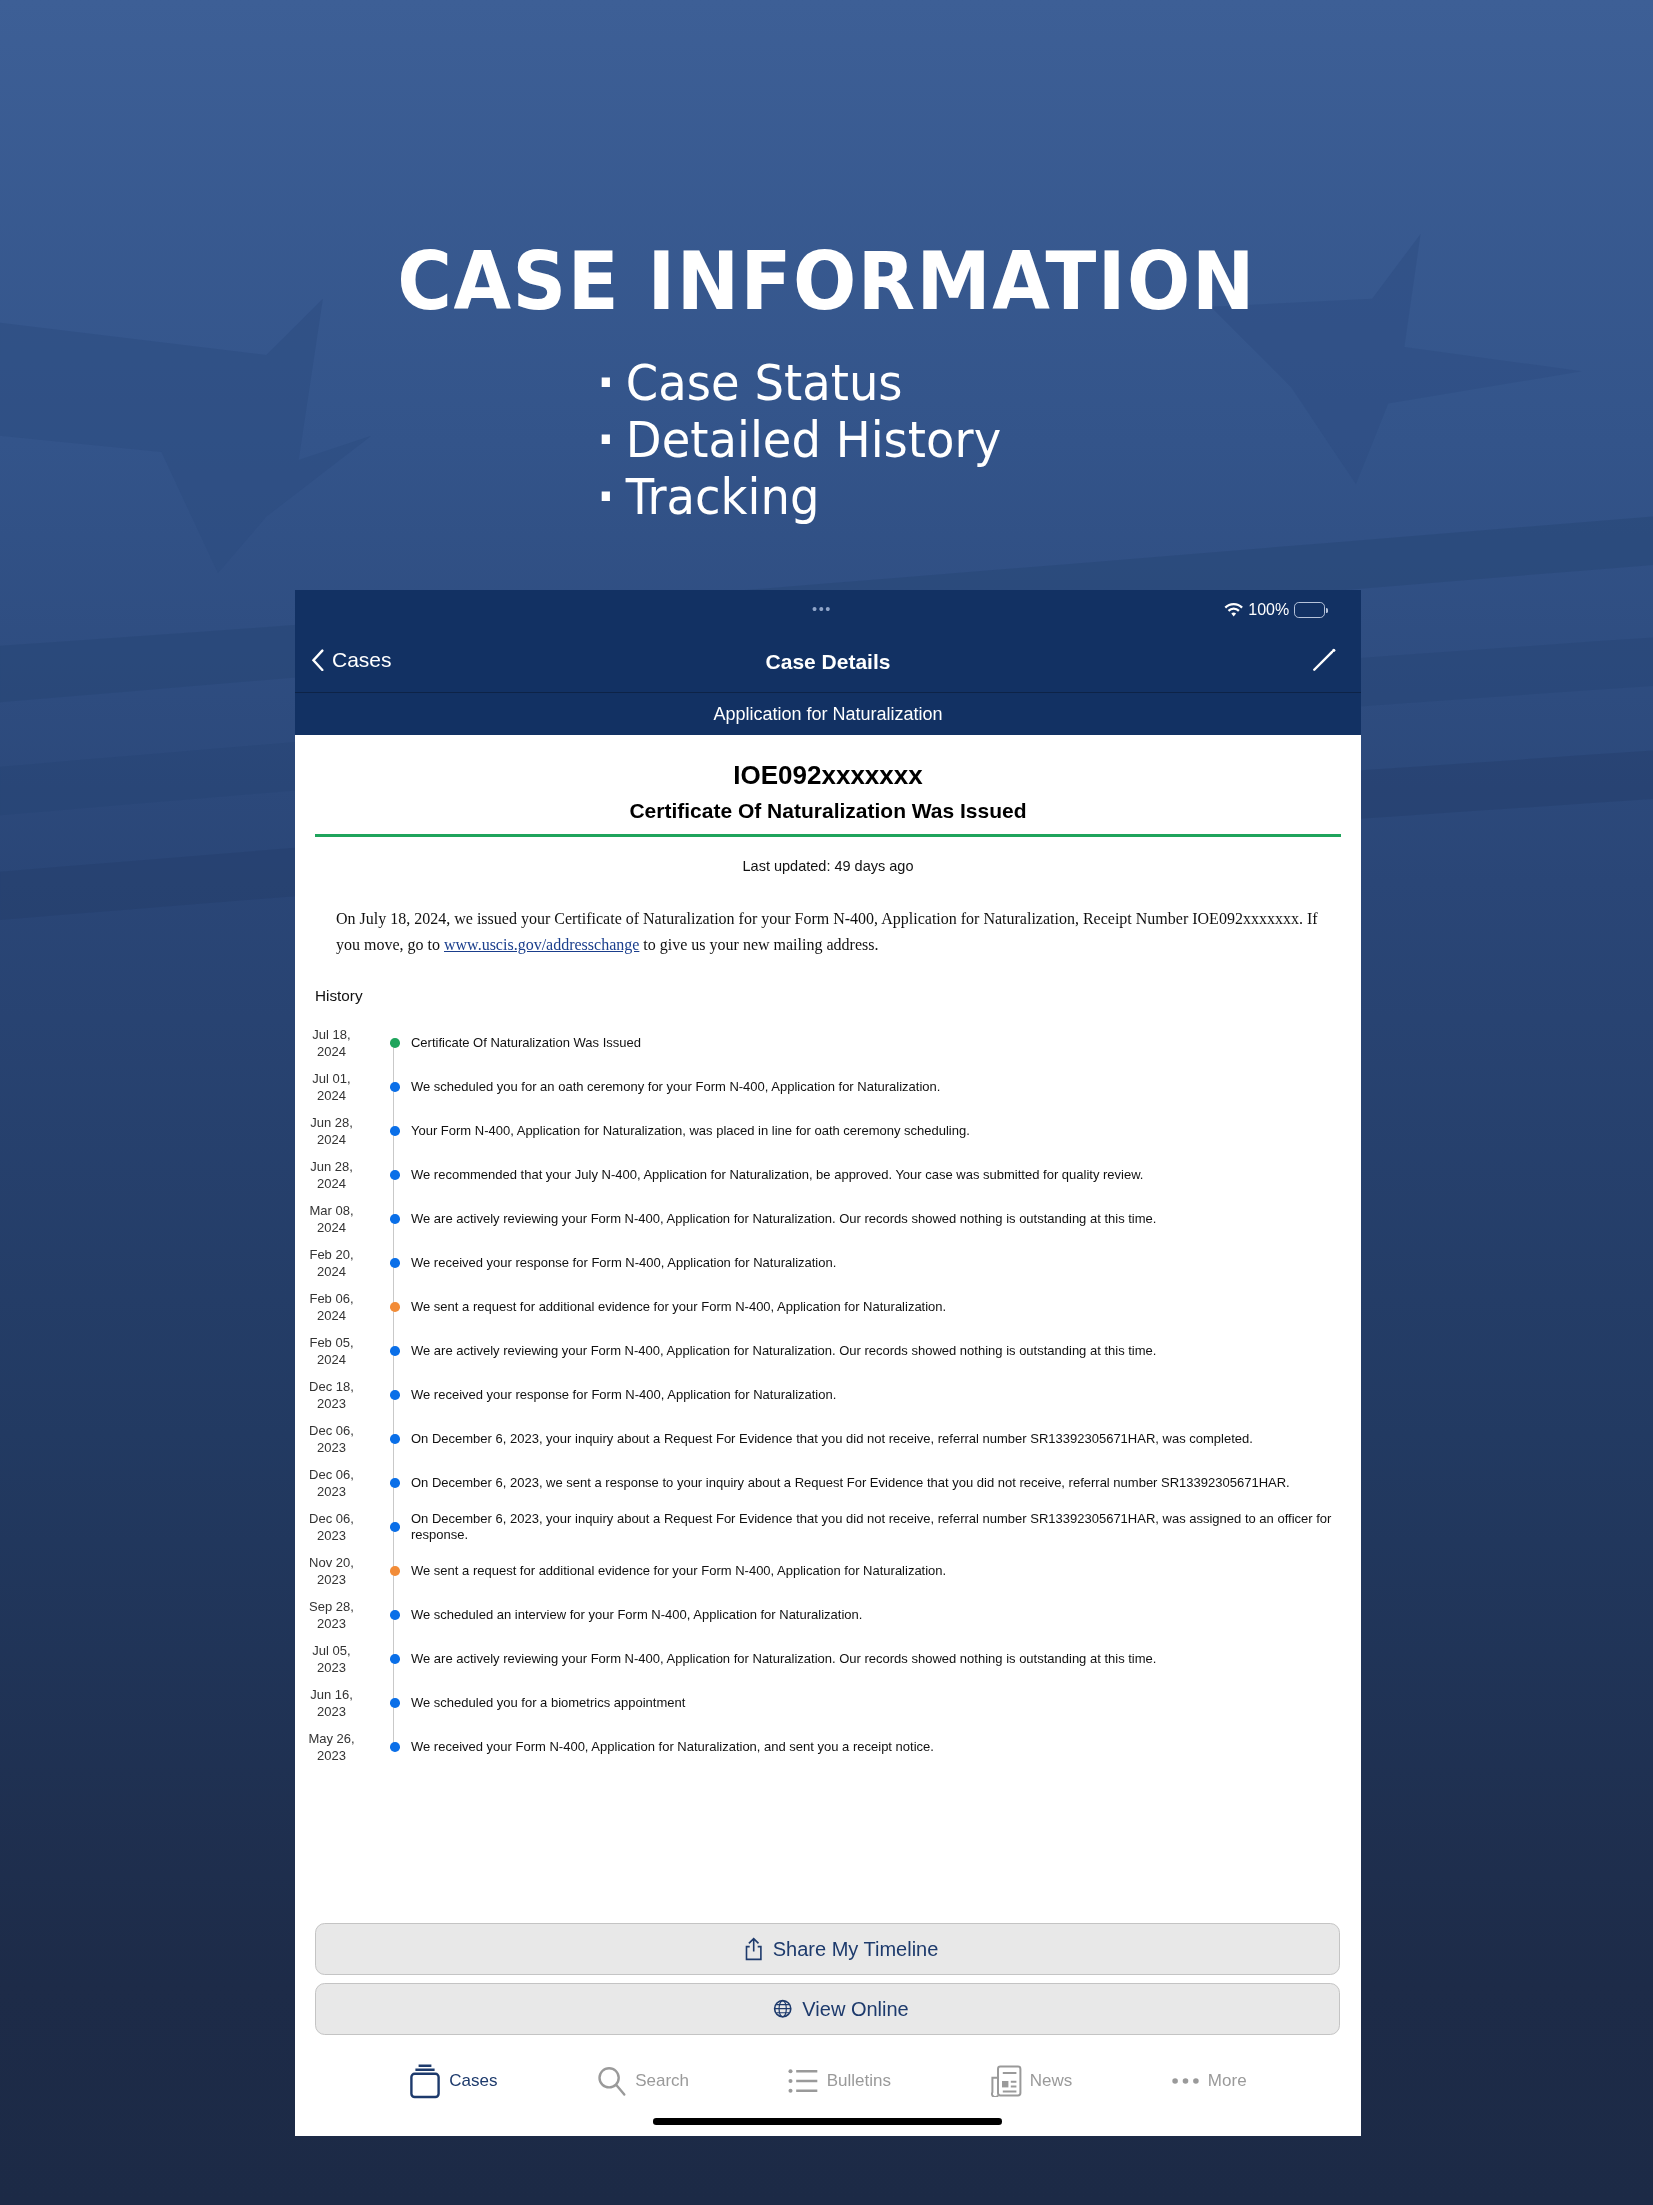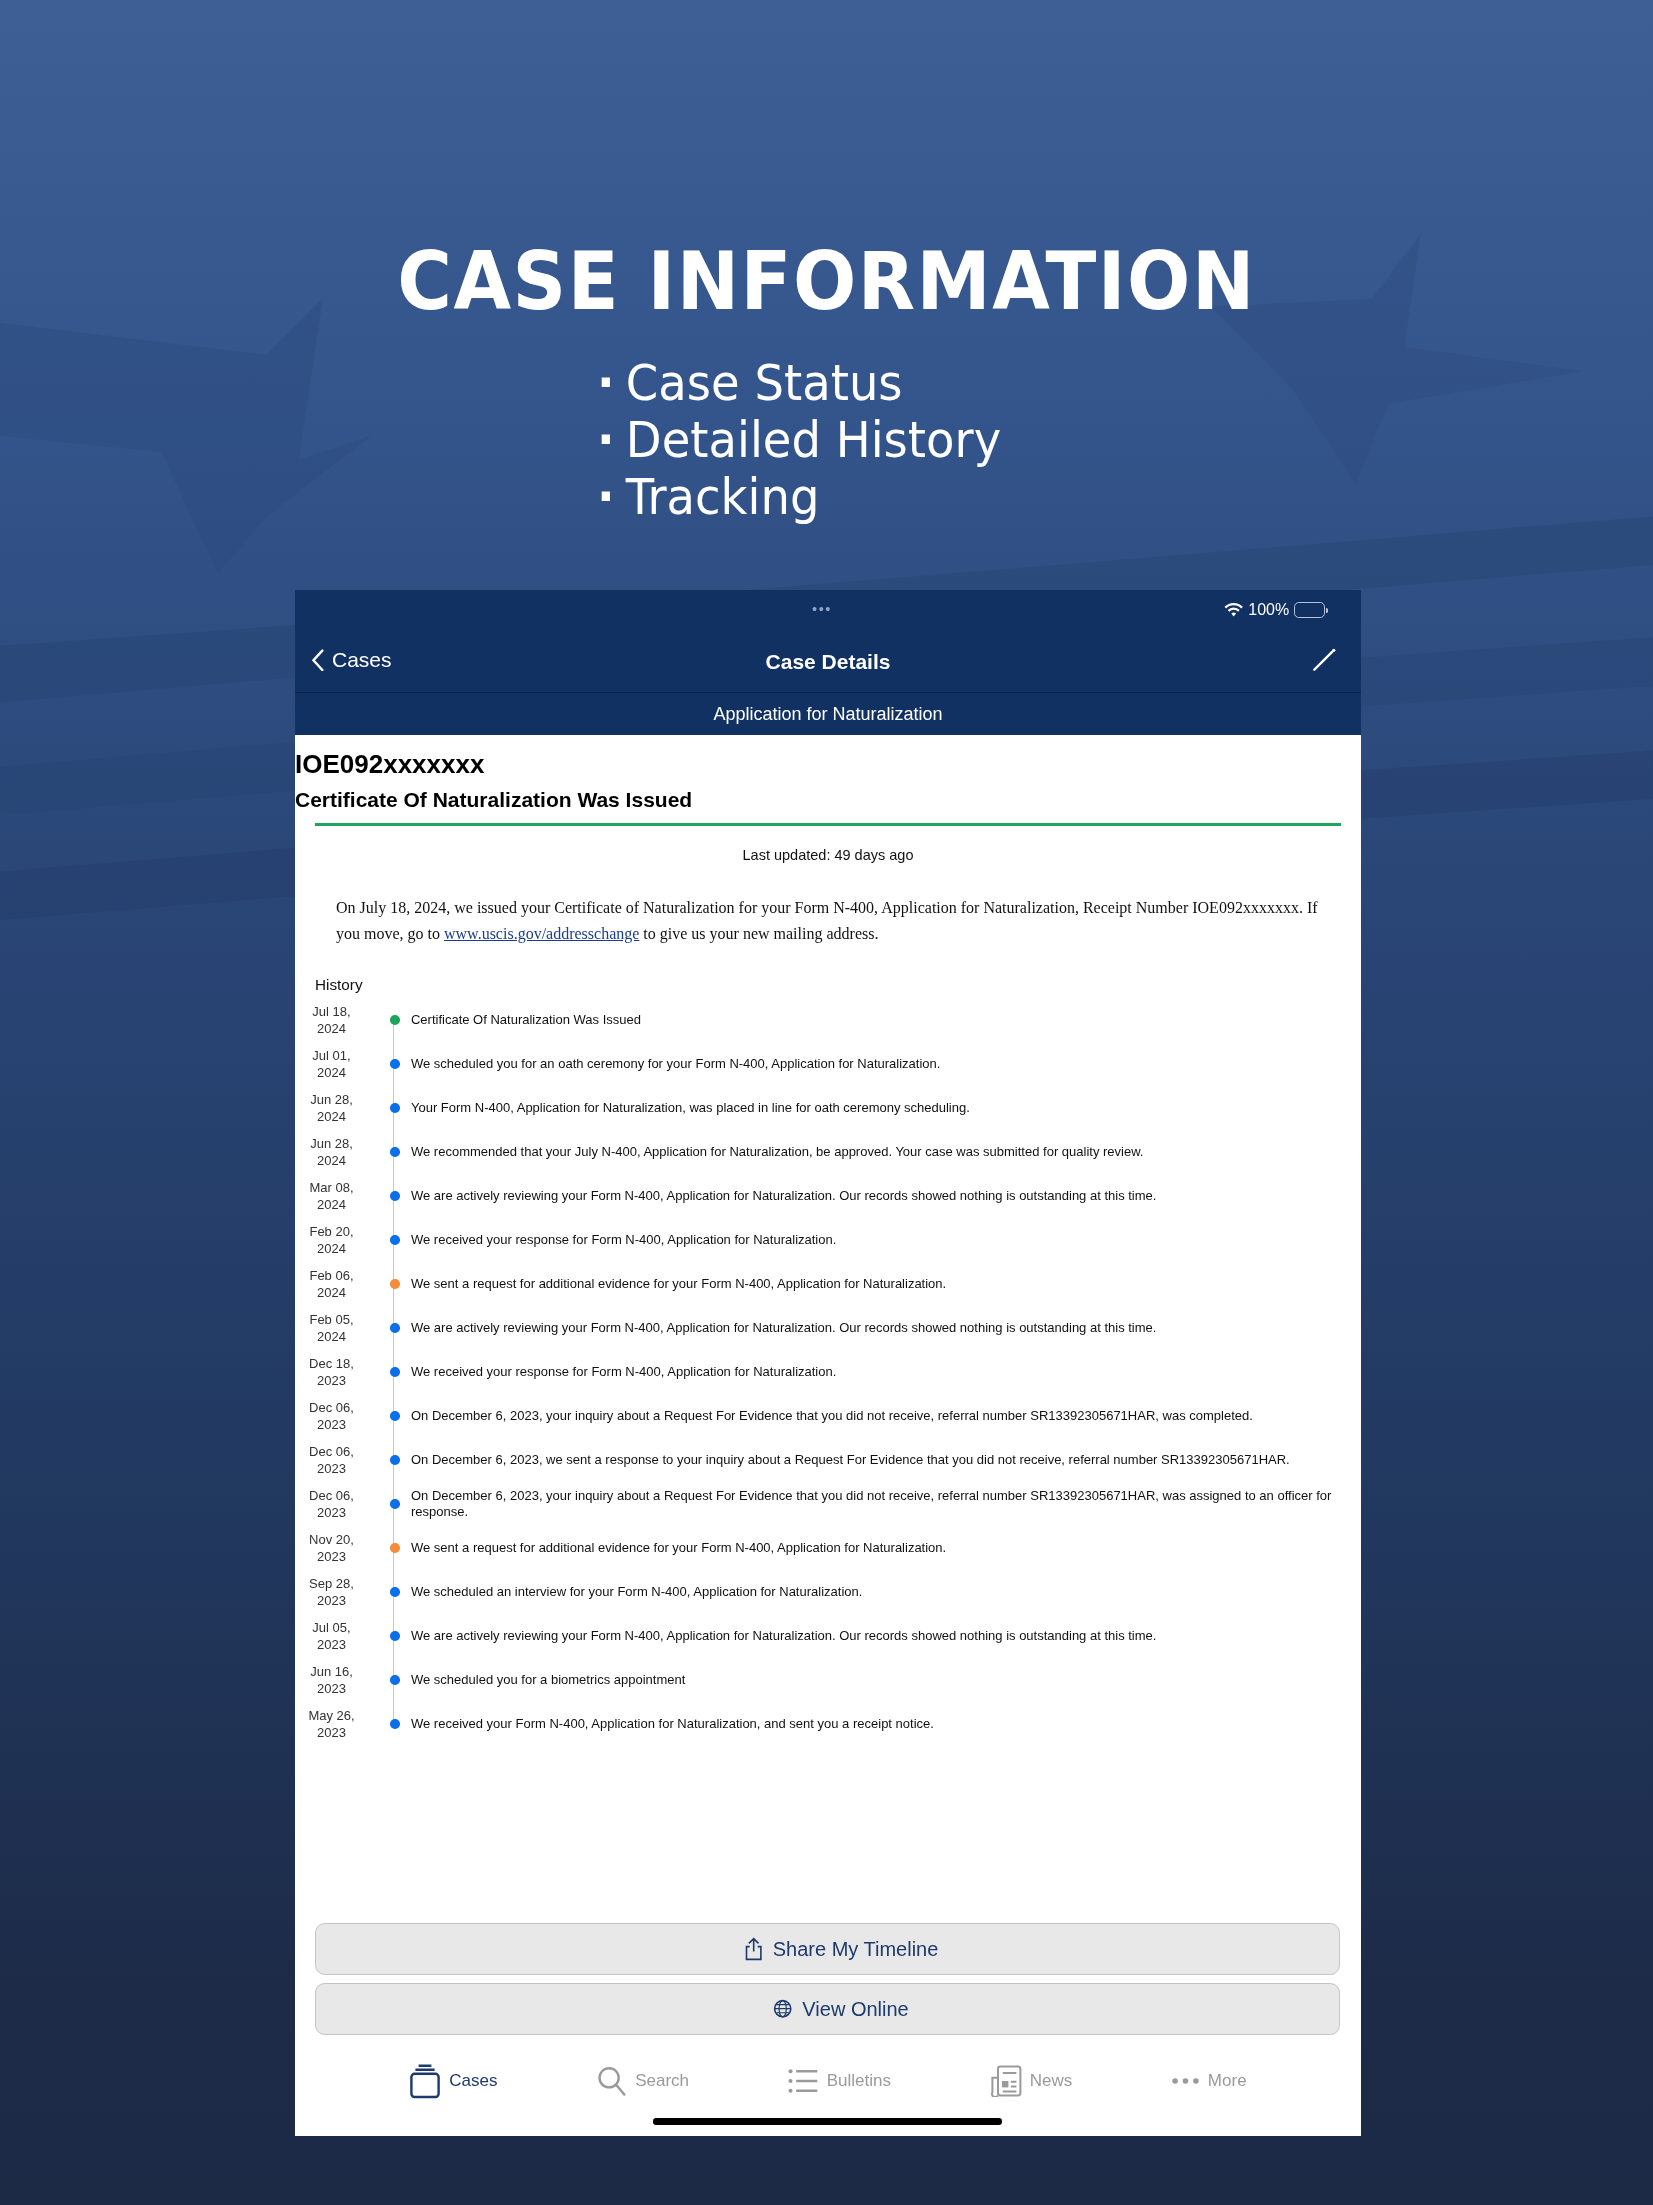--- a/index.html
+++ b/index.html
@@ -43,33 +43,33 @@
   }
   .navbar .back { position: absolute; left: 16px; top: 16px; display: flex; align-items: center; gap: 8px; font-size: 21px; cursor: pointer; }
   .navbar .title { position: absolute; left: 0; right: 0; top: 18px; text-align: center; font-size: 21px; font-weight: bold; }
   .navbar .edit { position: absolute; right: 24px; top: 14.5px; cursor: pointer; }
 
   .subheader {
     height: 42px; background: #123163; color: #ffffff; text-align: center;
     font-size: 18px; line-height: 42px;
   }
 
-  .case-head { text-align: left; padding-top: 14px; }
+  .case-head { text-align: center; padding-top: 25px; }
   .receipt { font-size: 26px; font-weight: bold; color: #000; }
   .form-type { font-size: 18px; color: #111; margin-top: 3.2px; }
   .status-title { font-size: 21px; font-weight: bold; color: #000; margin-top: 8px; }
   .status-line { height: 2.4px; background: #1fa45c; margin: 11.3px 20px 0 20px; }
   .last-updated { text-align: center; font-size: 14.5px; color: #111; margin-top: 21px; }
   .desc {
     font-family: "Liberation Serif", serif; font-size: 16px; line-height: 26px;
     color: #111; margin: 32px 31px 0 41px;
   }
   .desc a { color: #1a3e8c; text-decoration: underline; }
 
-  .history-label { font-size: 15.3px; color: #111; margin: 29px 0 4px 20px; }
+  .history-label { font-size: 15.3px; color: #111; margin: 29px 0 16px 20px; }
   .timeline { position: relative; margin-top: 3.2px; }
   .timeline::before {
     content: ""; position: absolute; left: 98px; top: 18px; bottom: 18px;
     width: 0.8px; background: #c9c9c9;
   }
   .tl-row { display: flex; align-items: center; height: 44px; }
   .tl-date { width: 73px; text-align: center; font-size: 13px; line-height: 17px; color: #333; }
   .tl-dot { width: 9.7px; height: 9.7px; border-radius: 50%; margin: 0 11.3px 0 22px; flex-shrink: 0; position: relative; z-index: 1; }
   .tl-text { font-size: 13px; color: #111; line-height: 16px; flex: 1; padding-right: 16px; }
 

